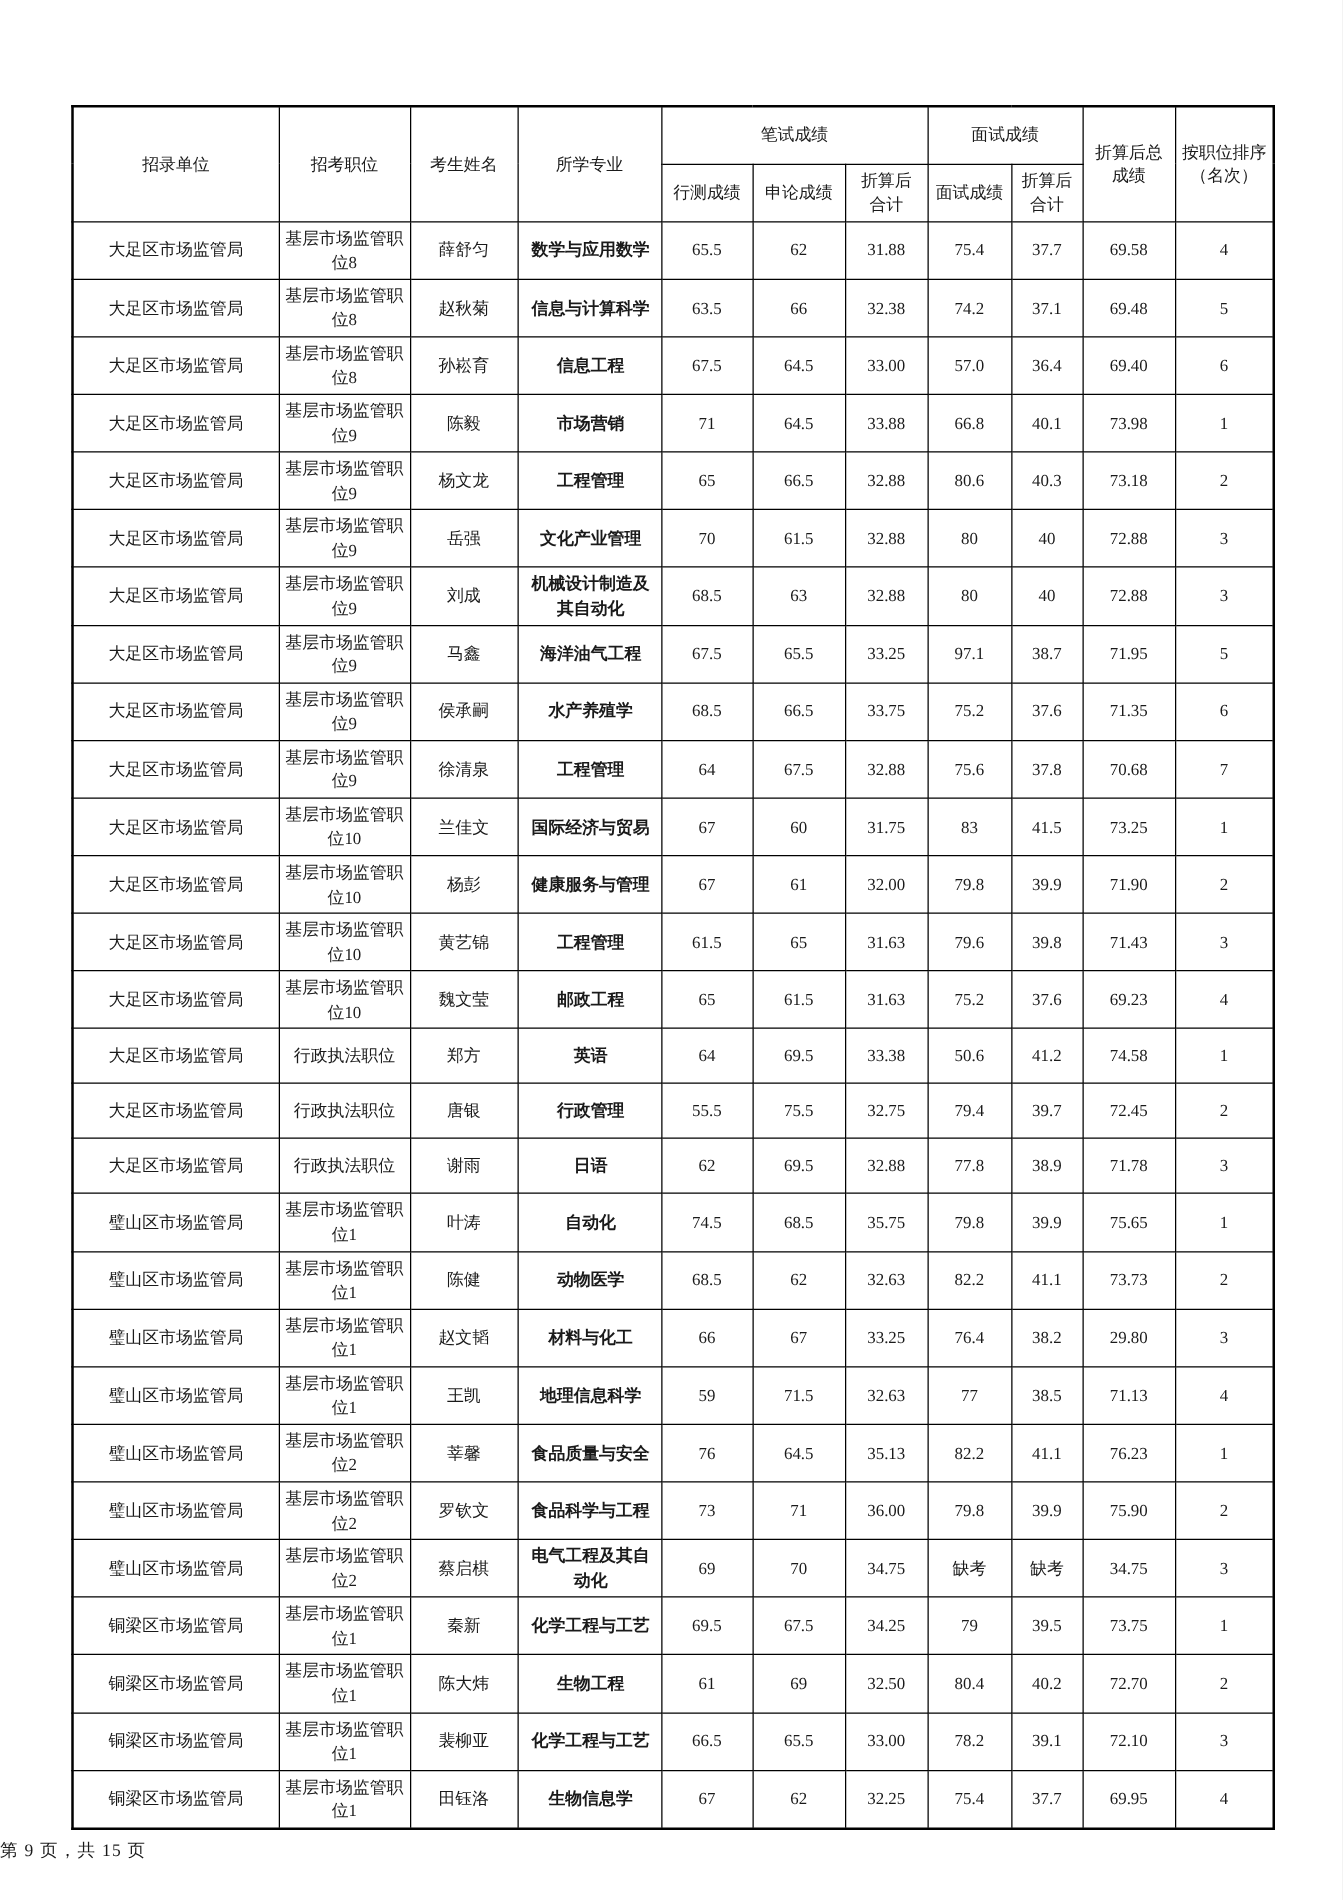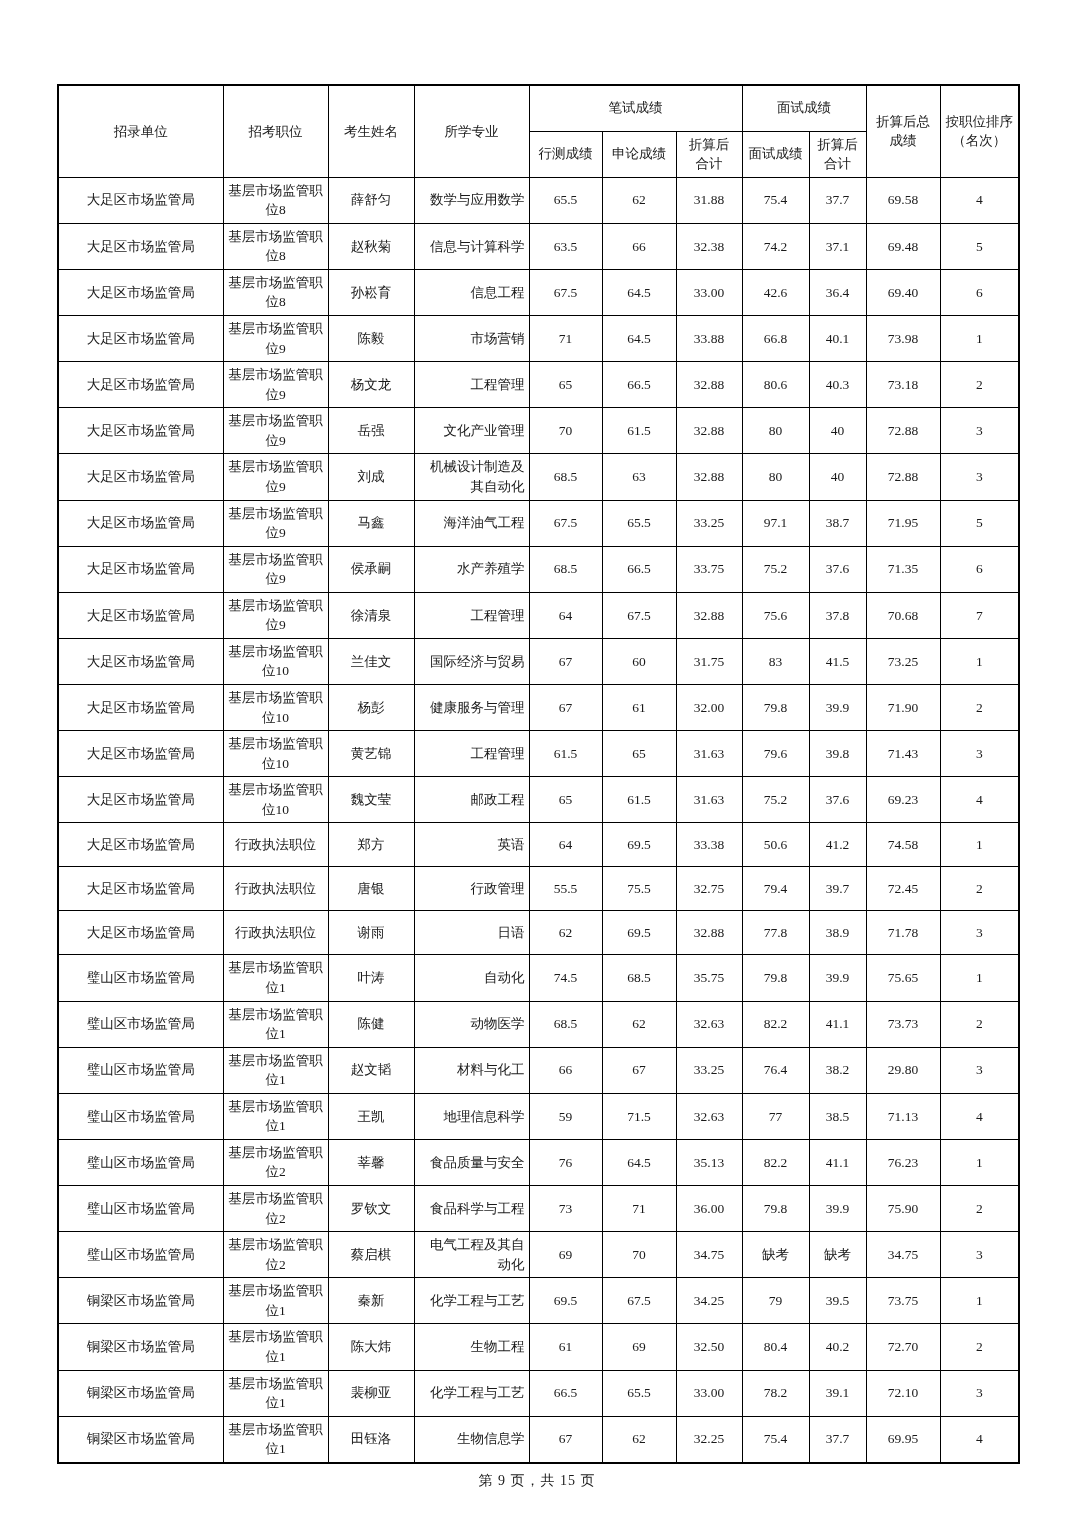--- a/index.html
+++ b/index.html
@@ -29,27 +29,26 @@
     text-align: center;
     vertical-align: middle;
     padding: 3px 4px;
     line-height: 1.45;
     overflow-wrap: break-word;
     word-break: break-all;
   }
   .score-table thead tr { height: 46px; }
   .score-table tbody tr { height: 44px; }
   .score-table th.pre { white-space: pre-line; }
-  .score-table td.col-major { text-align: right; padding-left: 6px; }
+  .score-table td.col-major { text-align: center; padding-left: 6px; font-weight: bold; }
   .footer {
     position: absolute;
     left: 0;
     right: 0;
     top: 1472px;
-    text-align: center;
     font-size: 14px;
     color: #1a1a1a;
     letter-spacing: 1px;
   }
 </style>
 </head>
 <body>
 
 <div class="page">
 
@@ -118,21 +117,21 @@
           <td class="col-rank">5</td>
         </tr>
         <tr>
           <td class="col-unit">大足区市场监管局</td>
           <td class="col-position">基层市场监管职位8</td>
           <td class="col-name">孙崧育</td>
           <td class="col-major">信息工程</td>
           <td class="col-xingce">67.5</td>
           <td class="col-shenlun">64.5</td>
           <td class="col-written_total">33.00</td>
-          <td class="col-interview">42.6</td>
+          <td class="col-interview">57.0</td>
           <td class="col-interview_total">36.4</td>
           <td class="col-total">69.40</td>
           <td class="col-rank">6</td>
         </tr>
         <tr>
           <td class="col-unit">大足区市场监管局</td>
           <td class="col-position">基层市场监管职位9</td>
           <td class="col-name">陈毅</td>
           <td class="col-major">市场营销</td>
           <td class="col-xingce">71</td>

